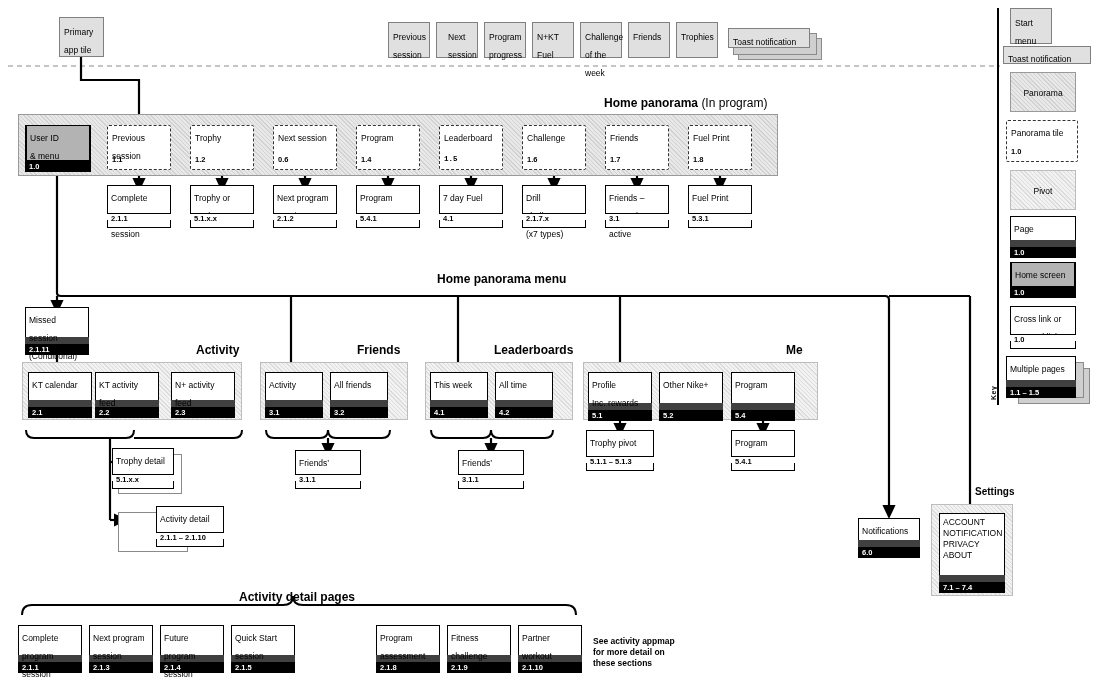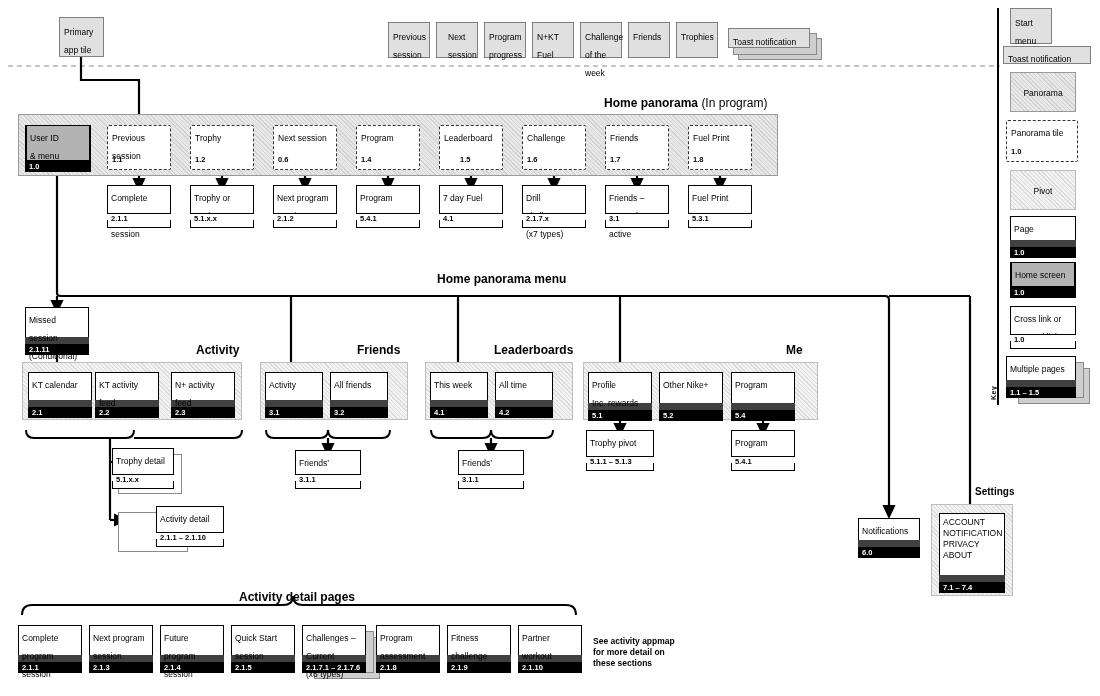--- a/index.html
+++ b/index.html
@@ -210,21 +210,21 @@
   <div class="abs ptile" style="left:273px;top:125px;width:64px;height:45px;">
     <div class="lbl" style="white-space:pre-line;">Next session</div>
     <div class="num" style="position:absolute;bottom:4px;left:0;">0.6</div>
   </div>
   <div class="abs ptile" style="left:356px;top:125px;width:64px;height:45px;">
     <div class="lbl" style="white-space:pre-line;">Program</div>
     <div class="num" style="position:absolute;bottom:4px;left:0;">1.4</div>
   </div>
   <div class="abs ptile" style="left:439px;top:125px;width:64px;height:45px;">
     <div class="lbl" style="white-space:pre-line;">Leaderboard</div>
-    <div class="num" style="position:absolute;bottom:4px;left:16px;">1.5</div>
+    <div class="num" style="position:absolute;bottom:4px;left:0;font-family:Liberation Mono, monospace;">1.5</div>
   </div>
   <div class="abs ptile" style="left:522px;top:125px;width:64px;height:45px;">
     <div class="lbl" style="white-space:pre-line;">Challenge</div>
     <div class="num" style="position:absolute;bottom:4px;left:0;">1.6</div>
   </div>
   <div class="abs ptile" style="left:605px;top:125px;width:64px;height:45px;">
     <div class="lbl" style="white-space:pre-line;">Friends</div>
     <div class="num" style="position:absolute;bottom:4px;left:0;">1.7</div>
   </div>
   <div class="abs ptile" style="left:688px;top:125px;width:64px;height:45px;">
@@ -528,34 +528,20 @@
   <div class="abs page" style="left:231px;top:625px;width:64px;height:40px;">
     <div class="body">
       <div class="lbl" style="white-space:pre-line;">Quick Start
 session</div>
     </div>
     <div class="foot">
       <div class="num">2.1.5</div>
     </div>
   </div>
 
-  <div class="stack" style="left:302px;top:625px;width:80px;height:56px;">
-    <div class="sh" style="left:12px;top:12px;width:64px;height:40px;"></div>
-    <div class="sh" style="left:6px;top:6px;width:64px;height:40px;"></div>
-    <div class="abs page" style="left:0;top:0;width:64px;height:40px;">
-      <div class="body">
-        <div class="lbl" style="white-space:pre-line;">Challenges –
-Current
-(x6 types)</div>
-      </div>
-      <div class="foot">
-        <div class="num">2.1.7.1 – 2.1.7.6</div>
-      </div>
-    </div>
-  </div>
 
   <div class="abs page" style="left:376px;top:625px;width:64px;height:40px;">
     <div class="body">
       <div class="lbl" style="white-space:pre-line;">Program
 assessment</div>
     </div>
     <div class="foot">
       <div class="num">2.1.8</div>
     </div>
   </div>

